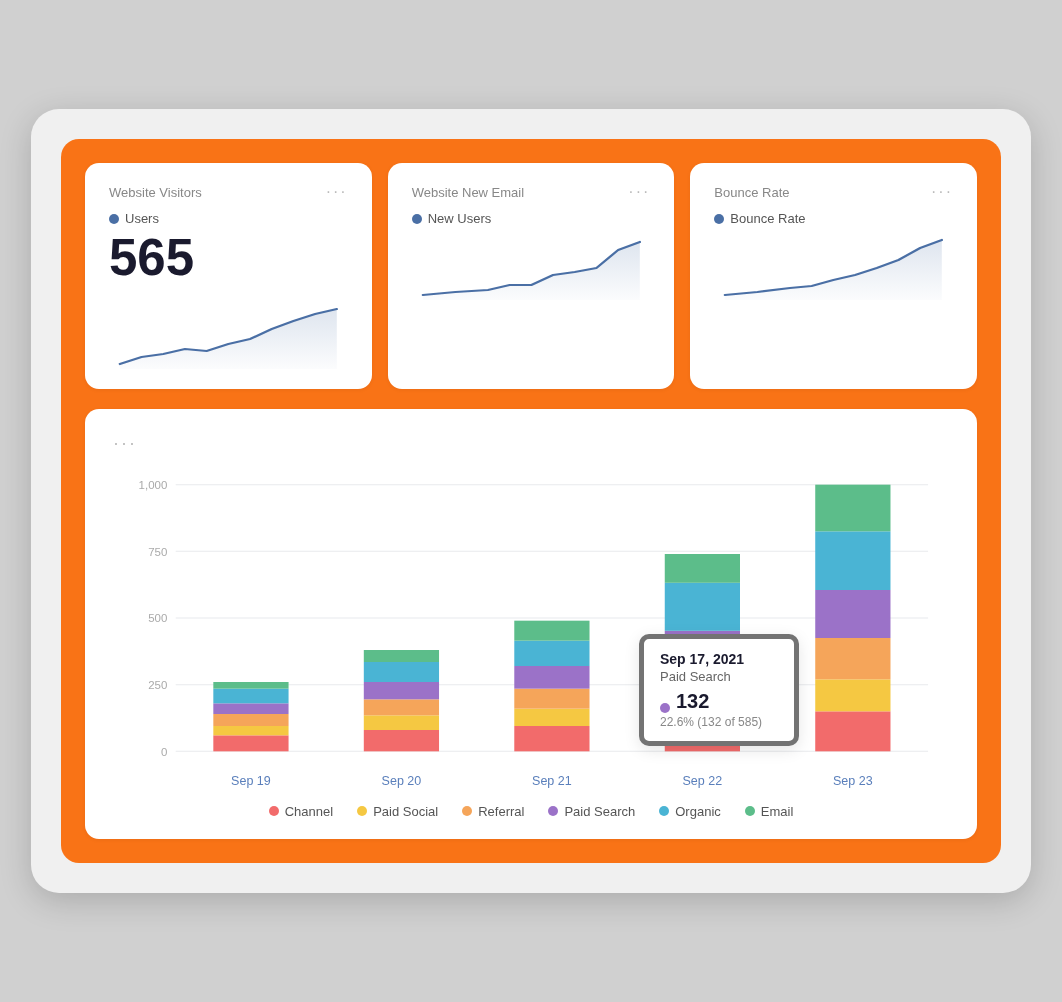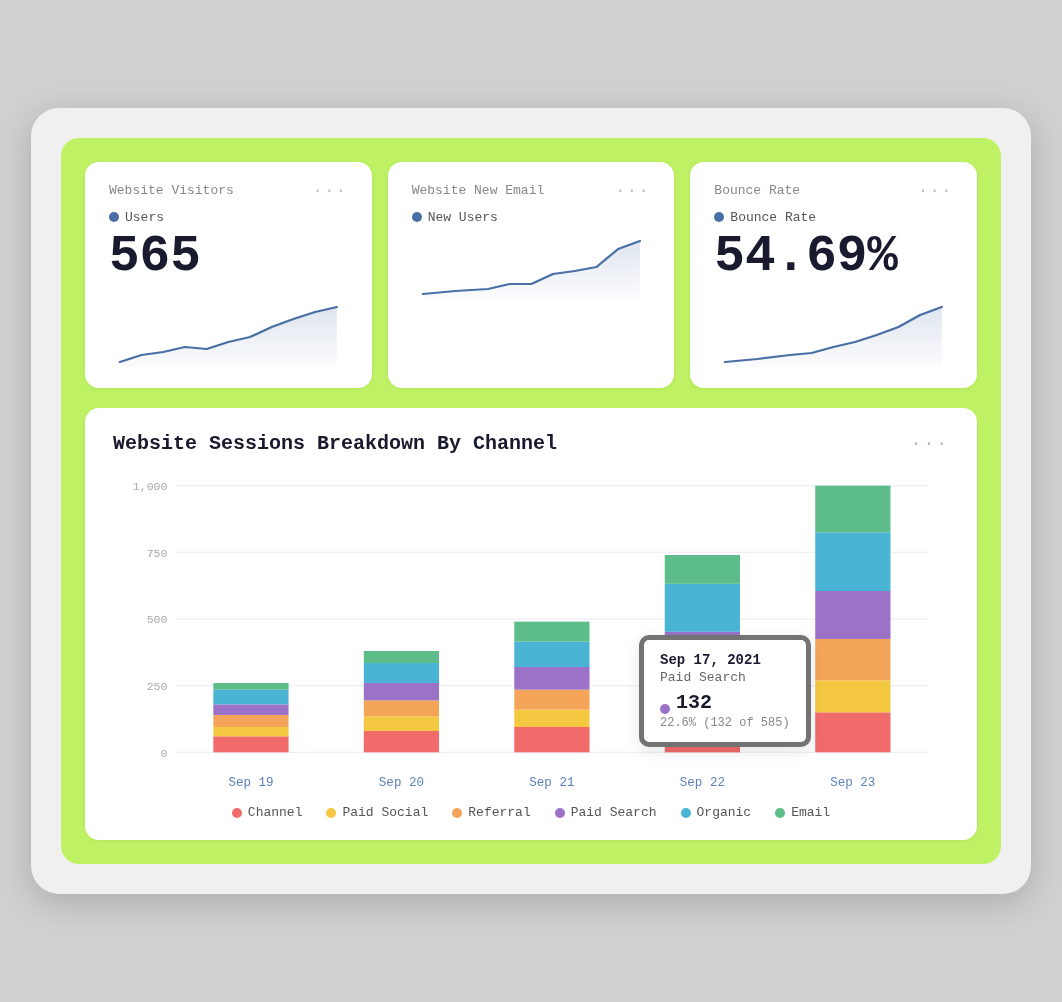--- a/index.html
+++ b/index.html
@@ -12,27 +12,26 @@
       font-family: -apple-system, BlinkMacSystemFont, 'Segoe UI', sans-serif;
     }
     .device-frame {
       width: 1000px;
       background: #f0f0f0;
       border-radius: 28px;
       padding: 30px;
       box-shadow: 0 8px 32px rgba(0,0,0,0.18);
     }
     .dashboard {
-      background: #bef264;
+      background: #f97316;
       border-radius: 18px;
       padding: 24px;
       display: flex;
       flex-direction: column;
       gap: 20px;
-      font-family: Liberation Mono, monospace;
     }
     
     .metric-cards {
       display: grid;
       grid-template-columns: 1fr 1fr 1fr;
       gap: 16px;
     }
     .metric-card {
       background: #fff;
       border-radius: 14px;
@@ -227,37 +226,35 @@
     </div>
         <div class="metric-card">
       <div class="metric-card-header">
         <span class="metric-card-title">Bounce Rate</span>
         <span class="metric-card-dots">···</span>
       </div>
       <div class="metric-legend">
         <span class="dot" style="background:#4a6fa5"></span>
         <span class="metric-legend-label">Bounce Rate</span>
       </div>
-      <div class="metric-value">54.69%</div>
       <svg class="metric-chart" viewBox="0 0 220 70" preserveAspectRatio="none">
         <defs>
           <linearGradient id="grad2" x1="0" y1="0" x2="0" y2="1">
             <stop offset="0%" stop-color="#4a6fa5" stop-opacity="0.18"></stop>
             <stop offset="100%" stop-color="#4a6fa5" stop-opacity="0.02"></stop>
           </linearGradient>
         </defs>
         <path d="M10,65 L40,62 L70,58 L90,56 L110,50 L130,45 L150,38 L170,30 L190,18 L210,10 L210,70 L10,70 Z" fill="url(#grad2)"></path>
         <path d="M10,65 L40,62 L70,58 L90,56 L110,50 L130,45 L150,38 L170,30 L190,18 L210,10" fill="none" stroke="#4a6fa5" stroke-width="2.2" stroke-linejoin="round" stroke-linecap="round"></path>
       </svg>
     </div>
       </div>
 
     <div class="sessions-card">
       <div class="sessions-header">
-        <span class="sessions-title">Website Sessions Breakdown By Channel</span>
         <span class="sessions-dots">···</span>
       </div>
       <div class="chart-area">
         <svg class="bar-chart-svg" id="bar-chart" viewBox="0 0 800 300" preserveAspectRatio="none">
             <line x1="60" x2="780" y1="260" y2="260" stroke="#e8eaed" stroke-width="1"></line>
             <text x="52" y="264" text-anchor="end" font-size="11" fill="#aaa">0</text>
             <line x1="60" x2="780" y1="197.5" y2="197.5" stroke="#e8eaed" stroke-width="1"></line>
             <text x="52" y="201.5" text-anchor="end" font-size="11" fill="#aaa">250</text>
             <line x1="60" x2="780" y1="135" y2="135" stroke="#e8eaed" stroke-width="1"></line>
             <text x="52" y="139" text-anchor="end" font-size="11" fill="#aaa">500</text>

